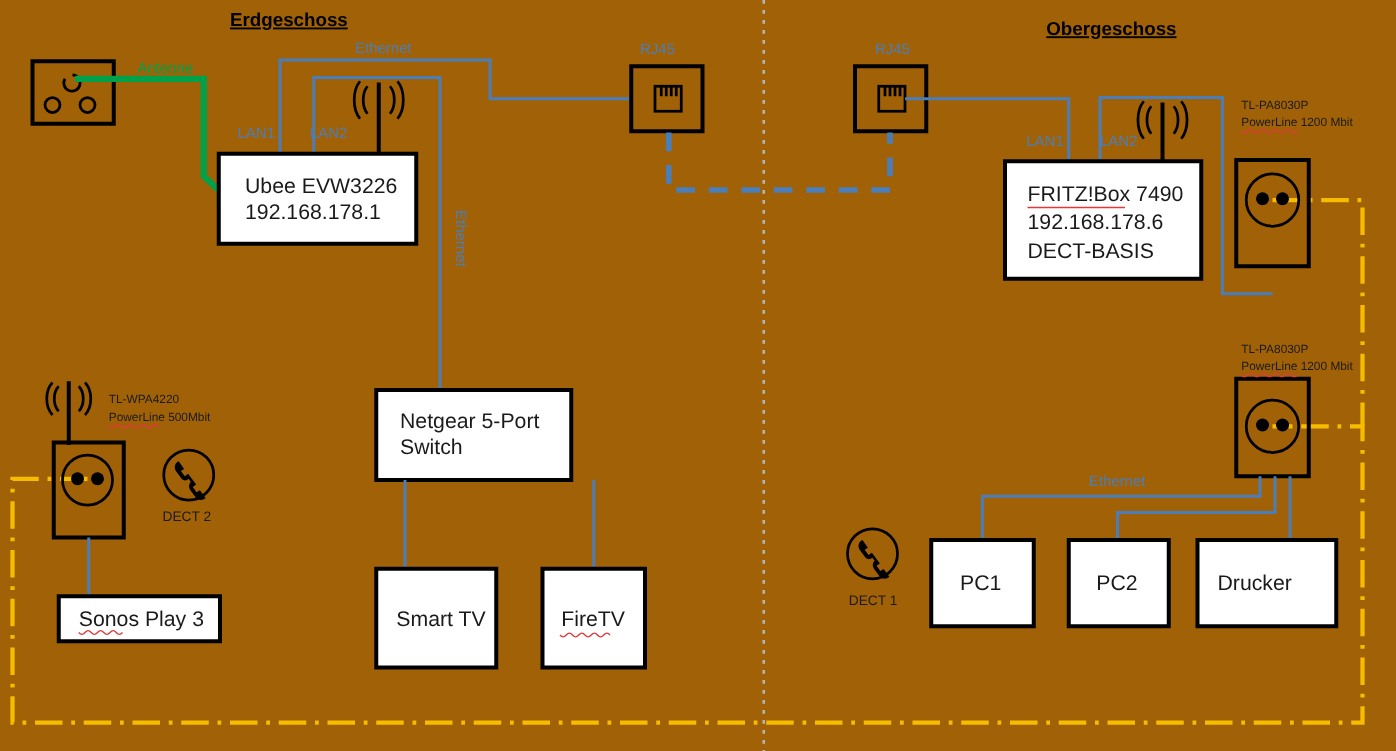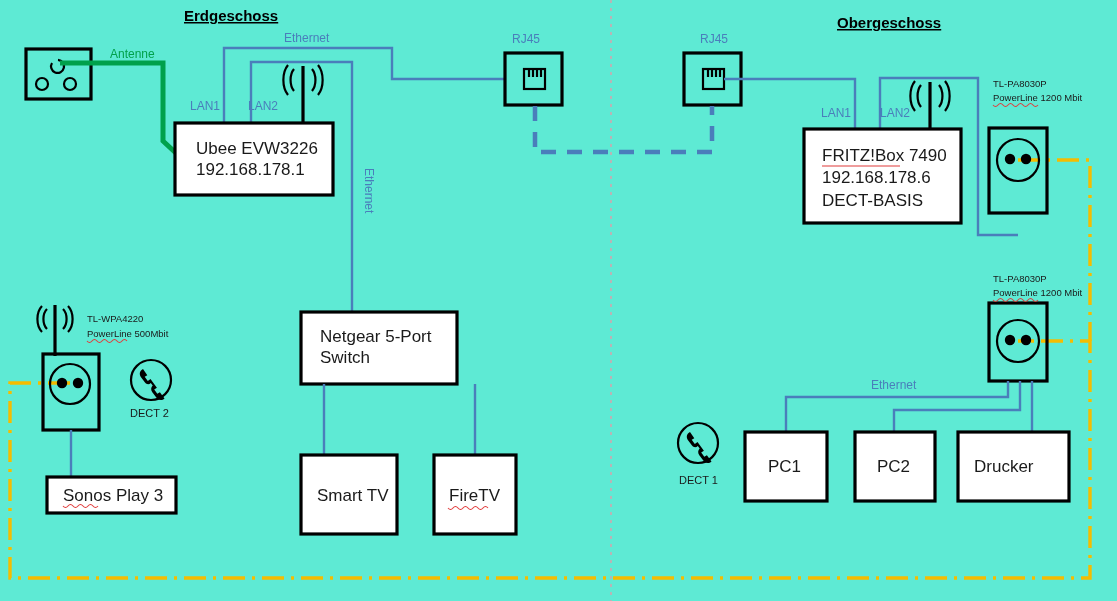--- a/index.html
+++ b/index.html
@@ -1,18 +1,18 @@
 <!DOCTYPE html>
 <html><head>
 <meta charset="utf-8">
 <style>
   html,body{margin:0;padding:0;background:#ffffff;}
   body{width:1117px;height:601px;overflow:hidden;
        font-family:"Liberation Sans",sans-serif;}
-  #stage{position:relative;width:1117px;height:601px;background:#5eead4;}
+  #stage{position:relative;width:1117px;height:601px;background:#a16207;}
   svg#net{position:absolute;left:0;top:0;width:1117px;height:601px;}
 
   .box-label{font-family:"Liberation Sans",sans-serif;font-size:17px;fill:#1a1a1a;}
   .title-lbl{font-family:"Liberation Sans",sans-serif;font-size:15px;font-weight:bold;
              fill:#000;text-decoration:underline;}
   .net-lbl{font-family:"Liberation Sans",sans-serif;font-size:12px;fill:#4a7ebb;}
   .ant-lbl{font-family:"Liberation Sans",sans-serif;font-size:12px;fill:#00a14b;}
   .tiny-lbl{font-family:"Liberation Sans",sans-serif;font-size:9.5px;fill:#1a1a1a;}
   .dect-lbl{font-family:"Liberation Sans",sans-serif;font-size:11px;fill:#1a1a1a;}
 

